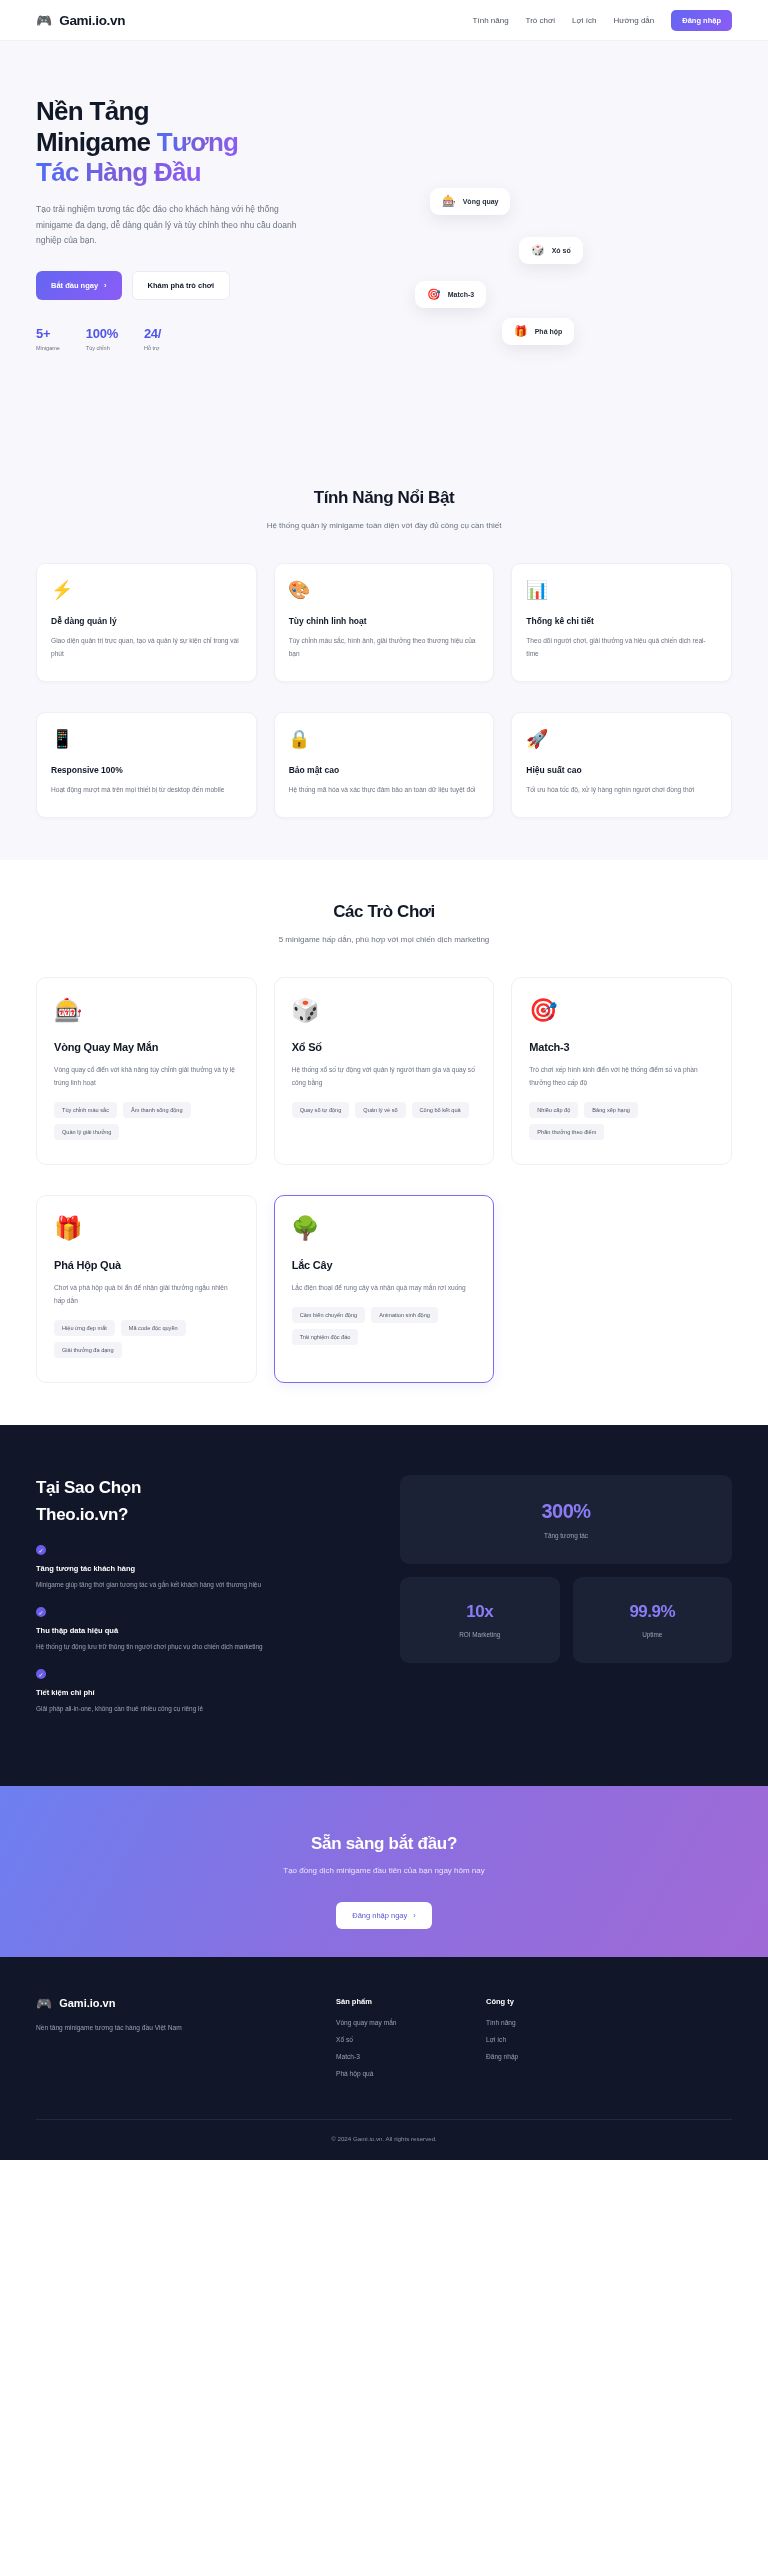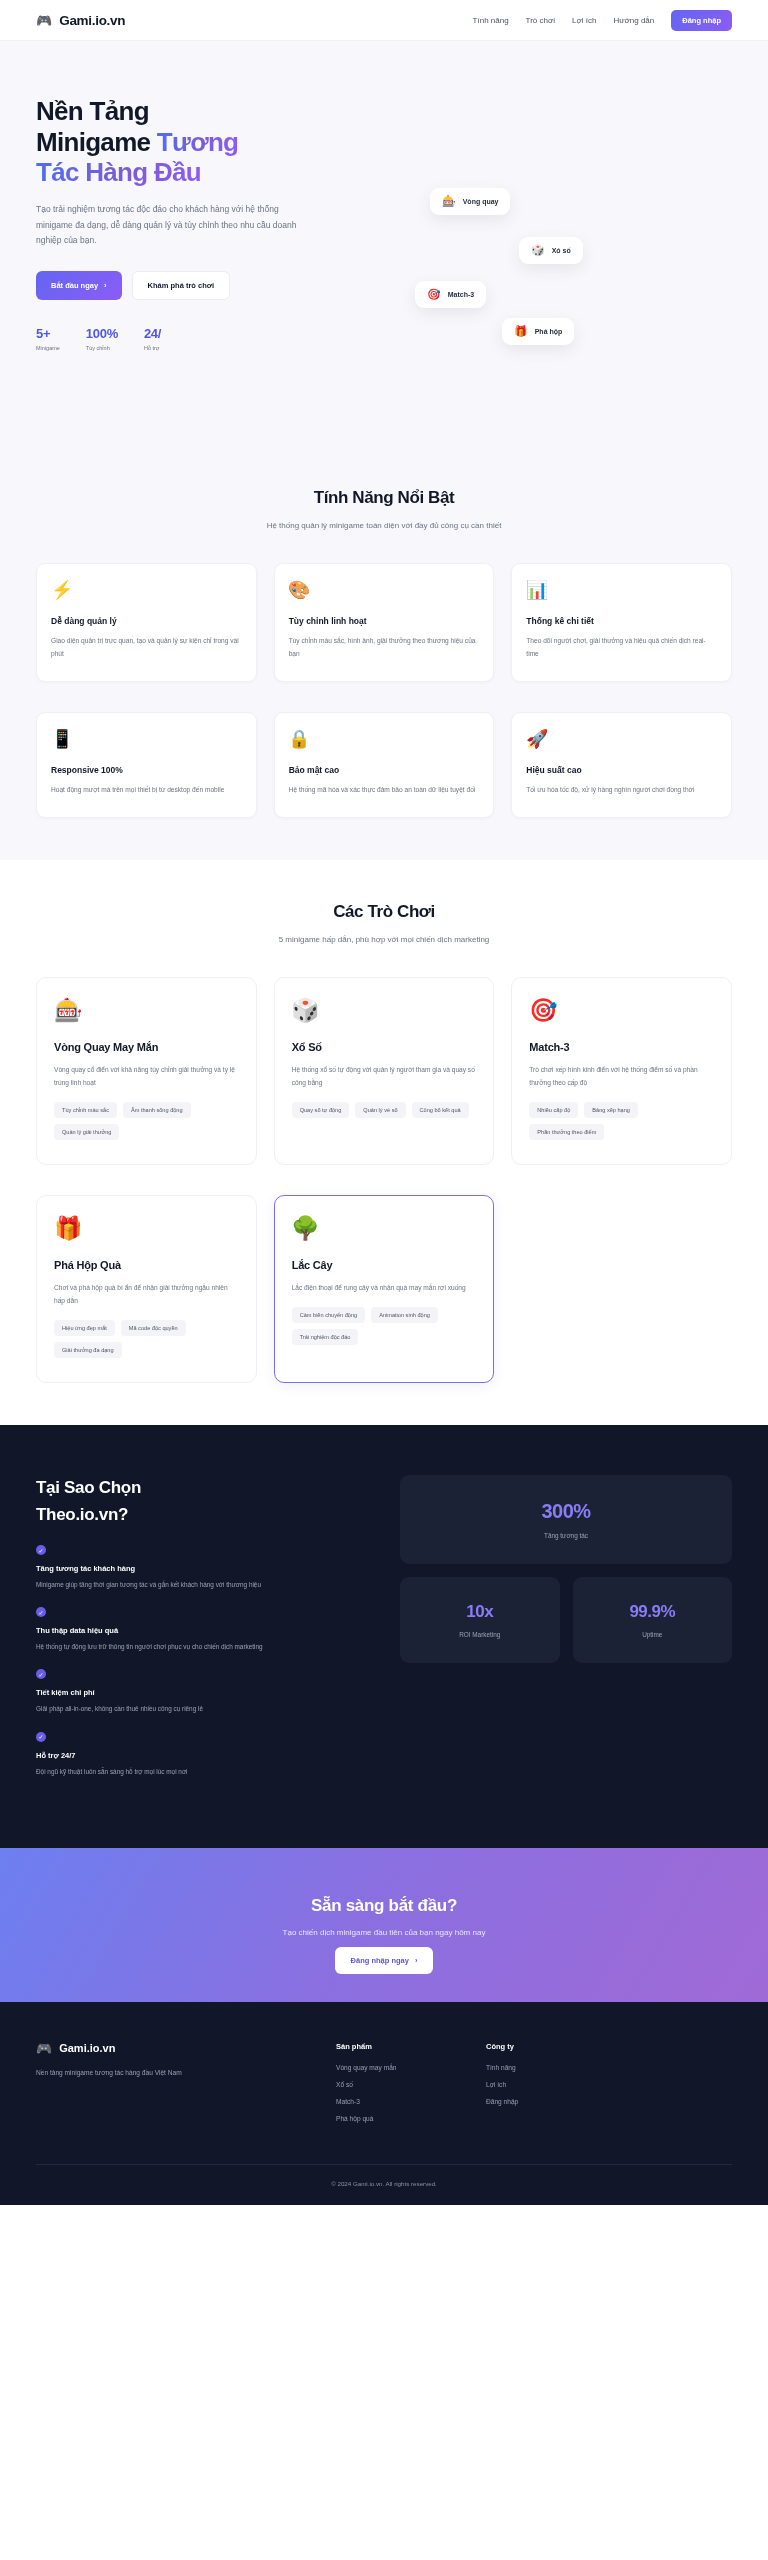--- a/index.html
+++ b/index.html
@@ -126,22 +126,22 @@
   .m-lbl { margin-top:9px; font-size:6.4px; color:#9aa3b4; }
 
   
   .cta {
     background:linear-gradient(120deg,#6d7ff0 0%,#8b6fe0 48%,#a06ad6 100%);
     padding:48px 36px 28px; text-align:center; color:#fff;
   }
   .cta-title { font-size:17px; font-weight:bold; letter-spacing:-.3px; }
   .cta-sub { margin-top:12px; font-size:8px; color:#e9e6fb; }
   .cta-btn {
-    margin-top:10px; background:#fff; color:#5b56d6; border:0; font-family:inherit;
-    font-size:7.5px; font-weight:bold; padding:9px 16px; border-radius:6px;
+    margin-top:27px; background:#fff; color:#5b56d6; border:0; font-family:inherit;
+    font-size:7.5px; font-weight:normal; padding:9px 16px; border-radius:6px;
     display:inline-flex; align-items:center; gap:6px;
   }
 
   
   .footer { background:#111729; color:#fff; padding:40px 36px 0; }
   .f-cols { display:flex; }
   .f-brandcol { width:300px; }
   .f-brand { display:flex; align-items:center; gap:7px; }
   .f-brand-name { font-size:11px; font-weight:bold; }
   .f-brand-desc { margin-top:12px; font-size:6.6px; color:#97a0b2; line-height:1.8; }
@@ -341,27 +341,20 @@
           <div class="why-d">Hệ thống tự động lưu trữ thông tin người chơi phục vụ cho chiến dịch marketing</div>
         </div>
       </div>
       <div class="why-item">
         <span class="why-check">✓</span>
         <div>
           <div class="why-h">Tiết kiệm chi phí</div>
           <div class="why-d">Giải pháp all-in-one, không cần thuê nhiều công cụ riêng lẻ</div>
         </div>
       </div>
-      <div class="why-item">
-        <span class="why-check">✓</span>
-        <div>
-          <div class="why-h">Hỗ trợ 24/7</div>
-          <div class="why-d">Đội ngũ kỹ thuật luôn sẵn sàng hỗ trợ mọi lúc mọi nơi</div>
-        </div>
-      </div>
     </div>
   </div>
   <div class="why-right">
     <div class="metric-big">
       <div class="m-num">300%</div>
       <div class="m-lbl">Tăng tương tác</div>
     </div>
     <div class="metric-row">
       <div class="metric-sm">
         <div class="m-num sm">10x</div>
@@ -370,21 +363,21 @@
       <div class="metric-sm">
         <div class="m-num sm">99.9%</div>
         <div class="m-lbl">Uptime</div>
       </div>
     </div>
   </div>
 </div>
 
 <div class="cta">
   <div class="cta-title">Sẵn sàng bắt đầu?</div>
-  <div class="cta-sub">Tạo chiến dịch minigame đầu tiên của bạn ngay hôm nay</div>
+  <div class="cta-sub">Tạo đồng dịch minigame đầu tiên của bạn ngay hôm nay</div>
   <button class="cta-btn">
     <span>Đăng nhập ngay</span>
     <span>›</span>
   </button>
 </div>
 
 <div class="footer">
   <div class="f-cols">
     <div class="f-brandcol">
       <div class="f-brand">

